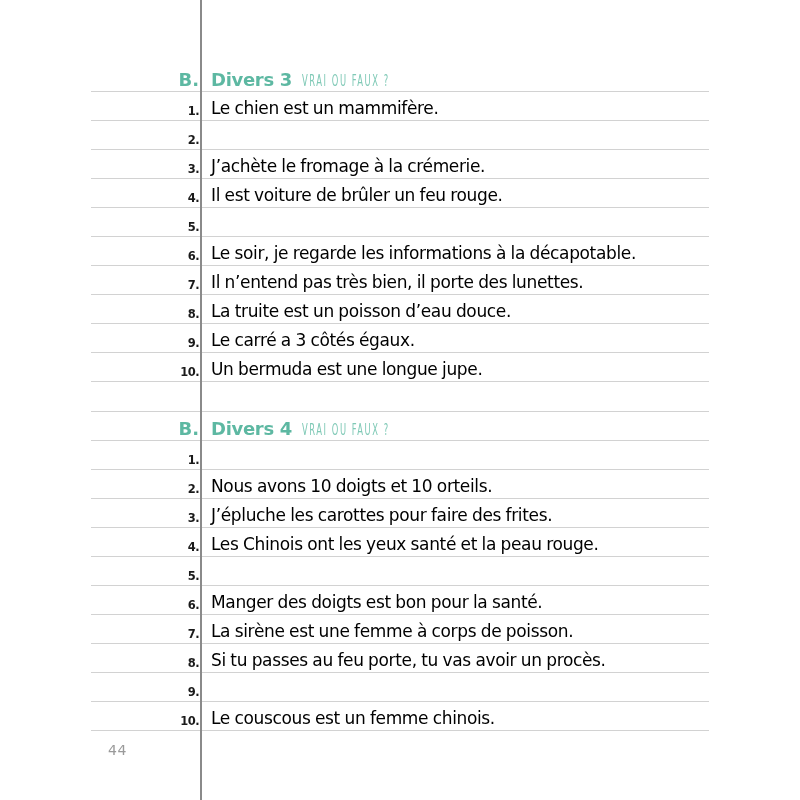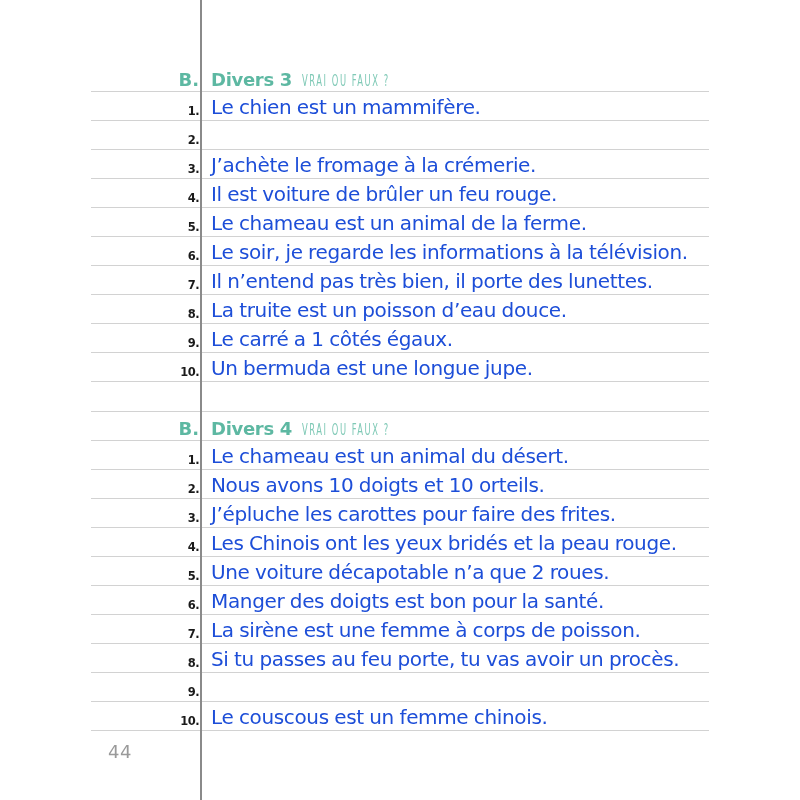--- a/index.html
+++ b/index.html
@@ -47,22 +47,22 @@
       font-size: 11.5px;
       color: #1a1a1a;
       letter-spacing: -0.5px;
       line-height: 1;
     }
     .text {
       position: absolute;
       left: 211px;
       bottom: 3px;
       font-family: "DejaVu Sans", sans-serif;
-      font-size: 20px;
-      color: #1d4ed8;
+      font-size: 17px;
+      color: #000000;
       line-height: 1;
       white-space: nowrap;
       letter-spacing: -0.35px;
       word-spacing: -0.5px;
     }
     .hdr-letter {
       position: absolute;
       right: 601px;
       bottom: 2px;
       font-family: "DejaVu Sans", sans-serif;
@@ -94,21 +94,21 @@
       display: inline-block;
       transform: scaleX(0.62);
       transform-origin: left bottom;
       font-stretch: condensed;
     }
     .page-number {
       position: absolute;
       left: 108px;
       top: 743px;
       font-family: "DejaVu Sans", sans-serif;
-      font-size: 18px;
+      font-size: 14px;
       color: #9a9a9a;
       line-height: 1;
       letter-spacing: 0.5px;
     }
   </style>
 </head>
 <body>
 
 <div>
   <div class="rule" style="top:91px"></div>
@@ -156,71 +156,68 @@
   <div class="row" style="top:149px">
     <span class="num">3.</span>
     <span class="text">J’achète le fromage à la crémerie.</span>
   </div>
   <div class="row" style="top:178px">
     <span class="num">4.</span>
     <span class="text">Il est voiture de brûler un feu rouge.</span>
   </div>
   <div class="row" style="top:207px">
     <span class="num">5.</span>
-    <span class="text">Le chameau est un animal de la ferme.</span>
   </div>
   <div class="row" style="top:236px">
     <span class="num">6.</span>
-    <span class="text">Le soir, je regarde les informations à la télévision.</span>
+    <span class="text">Le soir, je regarde les informations à la décapotable.</span>
   </div>
   <div class="row" style="top:265px">
     <span class="num">7.</span>
     <span class="text">Il n’entend pas très bien, il porte des lunettes.</span>
   </div>
   <div class="row" style="top:294px">
     <span class="num">8.</span>
     <span class="text">La truite est un poisson d’eau douce.</span>
   </div>
   <div class="row" style="top:323px">
     <span class="num">9.</span>
-    <span class="text">Le carré a 1 côtés égaux.</span>
+    <span class="text">Le carré a 3 côtés égaux.</span>
   </div>
   <div class="row" style="top:352px">
     <span class="num">10.</span>
     <span class="text">Un bermuda est une longue jupe.</span>
   </div>
 </section>
 
 <section>
   <div class="row" style="top:411px">
     <span class="hdr-letter">B.</span>
     <span class="hdr-title">
       <span>Divers 4</span><span class="hdr-sub">VRAI OU FAUX ?</span>
     </span>
   </div>
 
   <div class="row" style="top:440px">
     <span class="num">1.</span>
-    <span class="text">Le chameau est un animal du désert.</span>
   </div>
   <div class="row" style="top:469px">
     <span class="num">2.</span>
     <span class="text">Nous avons 10 doigts et 10 orteils.</span>
   </div>
   <div class="row" style="top:498px">
     <span class="num">3.</span>
     <span class="text">J’épluche les carottes pour faire des frites.</span>
   </div>
   <div class="row" style="top:527px">
     <span class="num">4.</span>
-    <span class="text">Les Chinois ont les yeux bridés et la peau rouge.</span>
+    <span class="text">Les Chinois ont les yeux santé et la peau rouge.</span>
   </div>
   <div class="row" style="top:556px">
     <span class="num">5.</span>
-    <span class="text">Une voiture décapotable n’a que 2 roues.</span>
   </div>
   <div class="row" style="top:585px">
     <span class="num">6.</span>
     <span class="text">Manger des doigts est bon pour la santé.</span>
   </div>
   <div class="row" style="top:614px">
     <span class="num">7.</span>
     <span class="text">La sirène est une femme à corps de poisson.</span>
   </div>
   <div class="row" style="top:643px">

